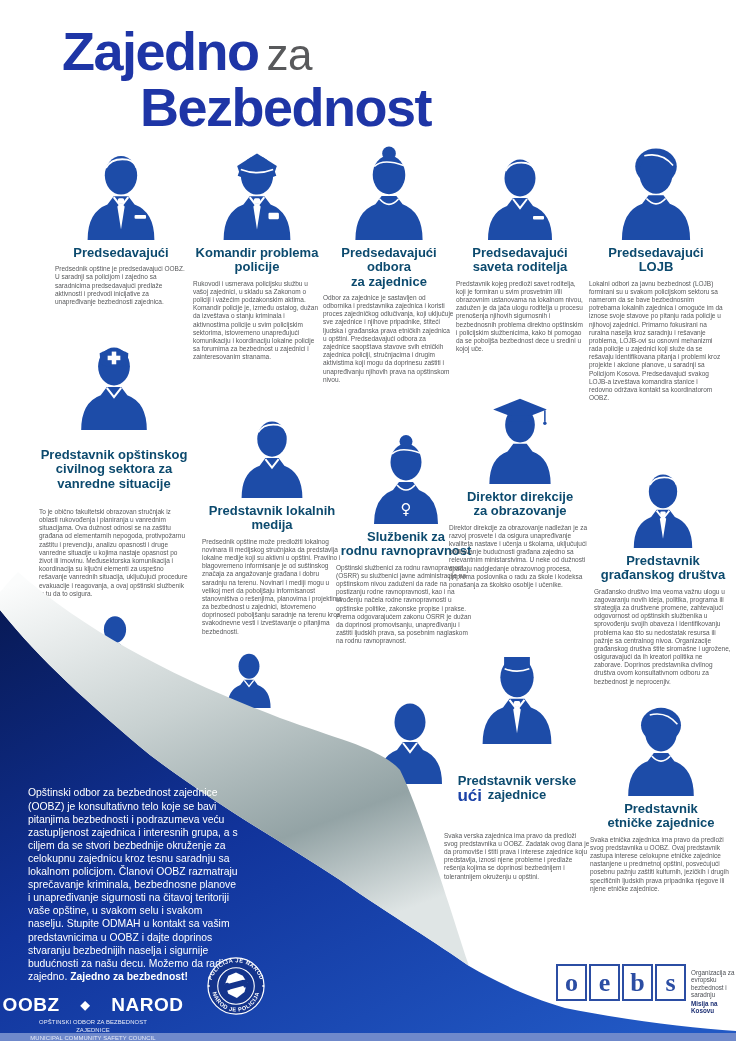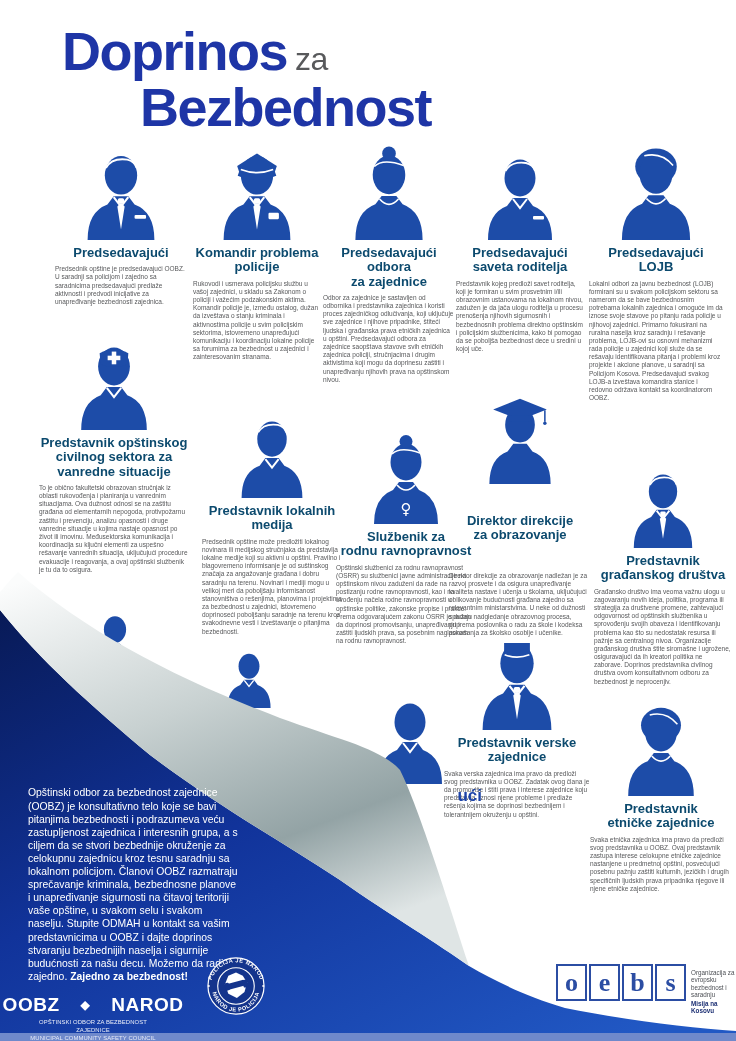--- a/index.html
+++ b/index.html
@@ -1,20 +1,20 @@
 <!DOCTYPE html>
 <html><head>
 <meta charset="utf-8">
 <style>
   html,body{margin:0;padding:0;background:#888;}
   .poster{position:relative;width:736px;height:1041px;background:#fff;overflow:hidden;
           font-family:"Liberation Sans",sans-serif;margin:0 auto;}
   .title{position:absolute;left:62px;top:24px;letter-spacing:-1.5px;line-height:1;}
   .title .big{font-size:54px;font-weight:bold;color:#1e35a6;}
-  .title .small{font-size:32px;font-weight:normal;color:#58595b;letter-spacing:-0.5px;margin-left:8px;}
+  .title .small{font-size:44px;font-weight:normal;color:#58595b;letter-spacing:-0.5px;margin-left:8px;}
   .title .line2{margin-left:78px;margin-top:2px;text-align:right;}
   .card{position:absolute;display:flex;flex-direction:column;align-items:center;text-align:center;}
   .icon-wrap{display:flex;align-items:flex-end;justify-content:center;}
   .icon-wrap svg{display:block;}
   .role-title{margin:6px 0 0;font-size:13px;line-height:1.1;font-weight:bold;color:#0c4a6e;white-space:pre-line;}
   .role-body{margin:5px 0 0;font-size:6.5px;line-height:1.26;color:#57585a;text-align:left;}
   .curl-svg{position:absolute;left:0;top:540px;width:736px;height:501px;z-index:5;pointer-events:none;}
   .panel-para{position:absolute;left:28px;top:776px;width:212px;z-index:6;color:#fff;
               font-size:10.4px;line-height:1.26;}
   .panel-para b{font-weight:bold;}
@@ -35,21 +35,21 @@
                padding-right:6px;font-size:17px;font-weight:bold;color:#1c43a8;}
   .partial-icon{position:absolute;z-index:1;}
 </style>
 </head>
 <body>
 
 <div class="poster">
 
   <div class="title">
     <div>
-      <span class="big">Doprinos</span><span class="small">za</span>
+      <span class="big">Zajedno</span><span class="small">za</span>
     </div>
     <div class="line2">
       <span class="big">Bezbednost</span>
     </div>
   </div>
 
   <div class="card" style="left:55px;top:144px;width:132px;">
     <div class="icon-wrap" style="width:84px;height:96px;">
         <svg viewBox="0 0 80 92" width="100%" height="100%" preserveAspectRatio="xMidYMax meet">
           <ellipse cx="40" cy="30" rx="15.5" ry="18.5" fill="#1d4ca8"></ellipse>
@@ -119,21 +119,21 @@
           <path d="M8 92 Q8 65 27 58 L33 50 L47 50 L53 58 Q72 65 72 92 Z" fill="#1d4ca8"></path>
           <path d="M29 13 Q45 9 56 22" fill="none" stroke="#fff" stroke-width="1.5"></path>
           <path d="M31 53 Q40 63 49 53" fill="none" stroke="#fff" stroke-width="1.6"></path>
         </svg>
       </div>
     <h3 class="role-title">Predsedavajući
 LOJB</h3>
     <p class="role-body">Lokalni odbori za javnu bezbednost (LOJB) formirani su u svakom policijskom sektoru sa namerom da se bave bezbednosnim potrebama lokalnih zajednica i omoguće im da iznose svoje stavove po pitanju rada policije u njihovoj zajednici. Primarno fokusirani na ruralna naselja kroz saradnju i rešavanje problema, LOJB-ovi su osnovni mehanizmi rada policije u zajednici koji služe da se rešavaju identifikovana pitanja i problemi kroz projekte i akcione planove, u saradnji sa Policijom Kosova. Predsedavajući svakog LOJB-a izveštava komandira stanice i redovno održava kontakt sa koordinatorom OOBZ.</p>
   </div>
 
-  <div class="card" style="left:28px;top:334px;width:172px;">
+  <div class="card" style="left:28px;top:334px;width:172px;gap:12px;">
     <div class="icon-wrap" style="width:82px;height:96px;">
         <svg viewBox="0 0 80 92" width="100%" height="100%" preserveAspectRatio="xMidYMax meet">
           <ellipse cx="40" cy="30" rx="15.5" ry="18.5" fill="#1d4ca8"></ellipse>
           <path d="M8 92 Q8 65 27 58 L33 50 L47 50 L53 58 Q72 65 72 92 Z" fill="#1d4ca8"></path>
           <path d="M26 17 Q40 9.5 54 17 L53 28 Q40 33 27 28 Z" fill="#1d4ca8"></path>
           <rect x="37.8" y="15.5" width="4.4" height="12.4" fill="#fff"></rect>
           <rect x="33.8" y="19.5" width="12.4" height="4.4" fill="#fff"></rect>
           <path d="M33 51 L40 60 L47 51" fill="none" stroke="#fff" stroke-width="2"></path>
         </svg>
       </div>
@@ -163,21 +163,21 @@
           <circle cx="40" cy="9.5" r="6.5" fill="#1d4ca8"></circle>
           <path d="M26 22 Q34 14 54 21" fill="none" stroke="#fff" stroke-width="1.6"></path>
           <path d="M31 53 Q40 63 49 53" fill="none" stroke="#fff" stroke-width="1.6"></path>
           <text x="40" y="82" text-anchor="middle" font-size="15" fill="#fff" font-family="DejaVu Sans,sans-serif">♀</text>
         </svg>
       </div>
     <h3 class="role-title">Službenik za
 rodnu ravnopravnost</h3>
     <p class="role-body" style="width:140px;">Opštinski službenici za rodnu ravnopravnost (OSRR) su službenici javne administracije na opštinskom nivou zaduženi da rade na postizanju rodne ravnopravnosti, kao i na uvođenju načela rodne ravnopravnosti u opštinske politike, zakonske propise i prakse. Prema odgovarajućem zakonu OSRR je dužan da doprinosi promovisanju, unapređivanju i zaštiti ljudskih prava, sa posebnim naglaskom na rodnu ravnopravnost.</p>
   </div>
-  <div class="card" style="left:442px;top:396px;width:156px;gap:24px;">
+  <div class="card" style="left:442px;top:396px;width:156px;">
     <div class="icon-wrap" style="width:92px;height:88px;">
         <svg viewBox="0 0 80 92" width="100%" height="100%" preserveAspectRatio="xMidYMax meet">
           <ellipse cx="40" cy="30" rx="15.5" ry="18.5" fill="#1d4ca8"></ellipse>
           <path d="M8 92 Q8 65 27 58 L33 50 L47 50 L53 58 Q72 65 72 92 Z" fill="#1d4ca8"></path>
           <polygon points="40,3 68,14 40,25 12,14" fill="#1d4ca8"></polygon>
           <rect x="29" y="20" width="22" height="7" rx="2" fill="#1d4ca8"></rect>
           <line x1="66" y1="15" x2="66" y2="27" stroke="#1d4ca8" stroke-width="1.6"></line>
           <circle cx="66" cy="28.5" r="1.8" fill="#1d4ca8"></circle>
         </svg>
       </div>
@@ -194,21 +194,21 @@
           <path d="M33 51 L40 60 L47 51" fill="none" stroke="#fff" stroke-width="2"></path>
           <polygon points="40,56 36.5,60 40,82 43.5,60" fill="#fff"></polygon>
           <rect x="37" y="52" width="6" height="5" rx="1.5" fill="#fff"></rect>
         </svg>
       </div>
     <h3 class="role-title">Predstavnik
 građanskog društva</h3>
     <p class="role-body">Građansko društvo ima veoma važnu ulogu u zagovaranju novih ideja, politika, programa ili strategija za društvene promene, zahtevajući odgovornost od opštinskih službenika u sprovođenju svojih obaveza i identifikovanju problema kao što su nedostatak resursa ili pažnje sa centralnog nivoa. Organizacije građanskog društva štite siromašne i ugrožene, osiguravajući da ih kreatori politika ne zaborave. Doprinos predstavnika civilnog društva ovom konsultativnom odboru za bezbednost je neprocenjiv.</p>
   </div>
 
-  <div class="card" style="left:438px;top:628px;width:158px;">
+  <div class="card" style="left:438px;top:642px;width:158px;gap:24px;">
     <div class="icon-wrap" style="width:86px;height:102px;">
         <svg viewBox="0 0 80 92" width="100%" height="100%" preserveAspectRatio="xMidYMax meet">
           <ellipse cx="40" cy="30" rx="15.5" ry="18.5" fill="#1d4ca8"></ellipse>
           <path d="M8 92 Q8 65 27 58 L33 50 L47 50 L53 58 Q72 65 72 92 Z" fill="#1d4ca8"></path>
           <path d="M28 11 H52 V24 Q40 29 28 24 Z" fill="#1d4ca8"></path>
           <path d="M28.5 22 Q40 26.5 51.5 22" stroke="#fff" stroke-width="1.5" fill="none"></path>
           <path d="M33 51 L40 60 L47 51" fill="none" stroke="#fff" stroke-width="2"></path>
           <polygon points="40,56 36.5,60 40,82 43.5,60" fill="#fff"></polygon>
           <rect x="37" y="52" width="6" height="5" rx="1.5" fill="#fff"></rect>
         </svg>

